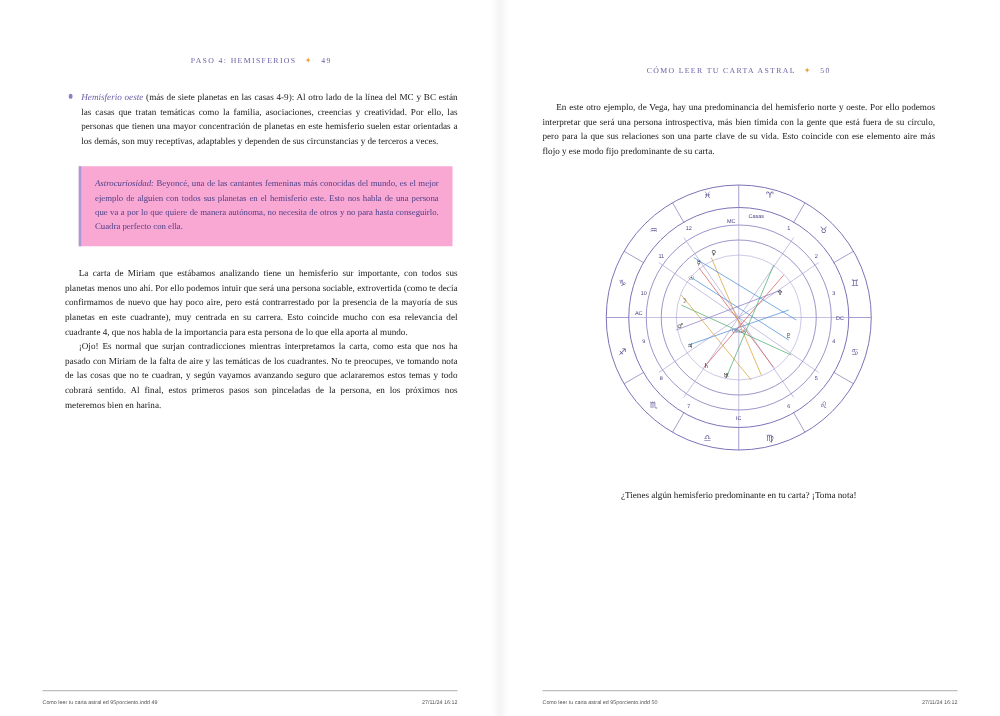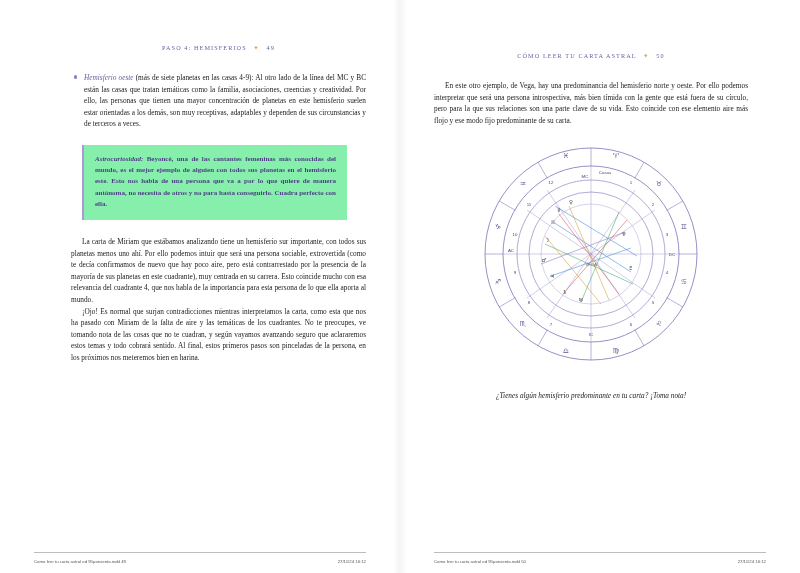--- a/index.html
+++ b/index.html
@@ -20,21 +20,21 @@
     height: 573px;
     background: #ffffff;
     display: flex;
   }
   .page {
     position: relative;
     width: 400px;
     height: 573px;
     box-sizing: border-box;
   }
-  .page-left  { padding: 44px 34px 0 71px; }
+  .page-left  { padding: 44px 34px 0 52px; }
   .page-right { padding: 52px 52px 0 34px; }
 
   .gutter-shadow {
     position: absolute;
     left: 393px;
     top: 0;
     width: 14px;
     height: 573px;
     background: linear-gradient(to right, rgba(0,0,0,0.0), rgba(0,0,0,0.045), rgba(0,0,0,0.0));
     pointer-events: none;
@@ -85,43 +85,41 @@
     background: #8b7ec8;
   }
   .lead-italic {
     font-style: italic;
     color: #6a5fa5;
   }
 
   .callout {
     margin: 15px 0 16px 11px;
     padding: 9px 11px 10px 11px;
-    background: #86efac;
+    background: #f9a8d4;
     border-left: 2.2px solid #a99ad6;
-    width: 265px;
+    width: 299px;
     box-sizing: border-box;
-    font-weight: bold;
   }
   .callout p {
     font-size: 7.0px;
     line-height: 11.2px;
     color: #4d3f86;
     text-align: justify;
   }
   .callout .co-lead {
     font-style: italic;
     color: #4d3f86;
   }
 
   .rt-question {
     margin-top: 26px;
     font-size: 7.3px;
     line-height: 11.6px;
     text-align: center;
-    font-style: italic;
     color: #1a1a1a;
   }
 
   .chart-wrap {
     margin: 18px auto 0 auto;
     width: 220px;
     height: 220px;
     position: relative;
   }
 

